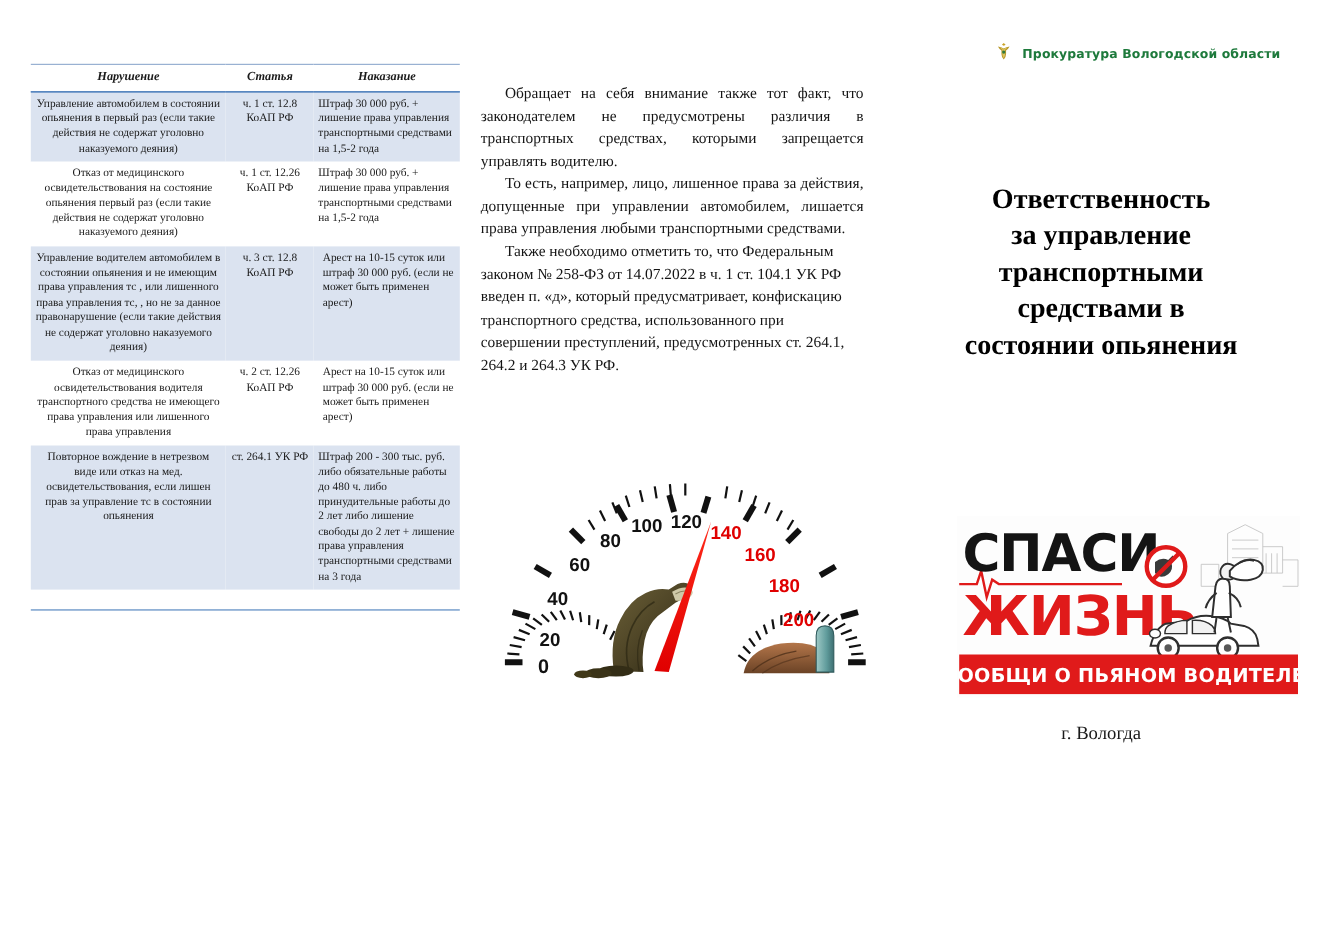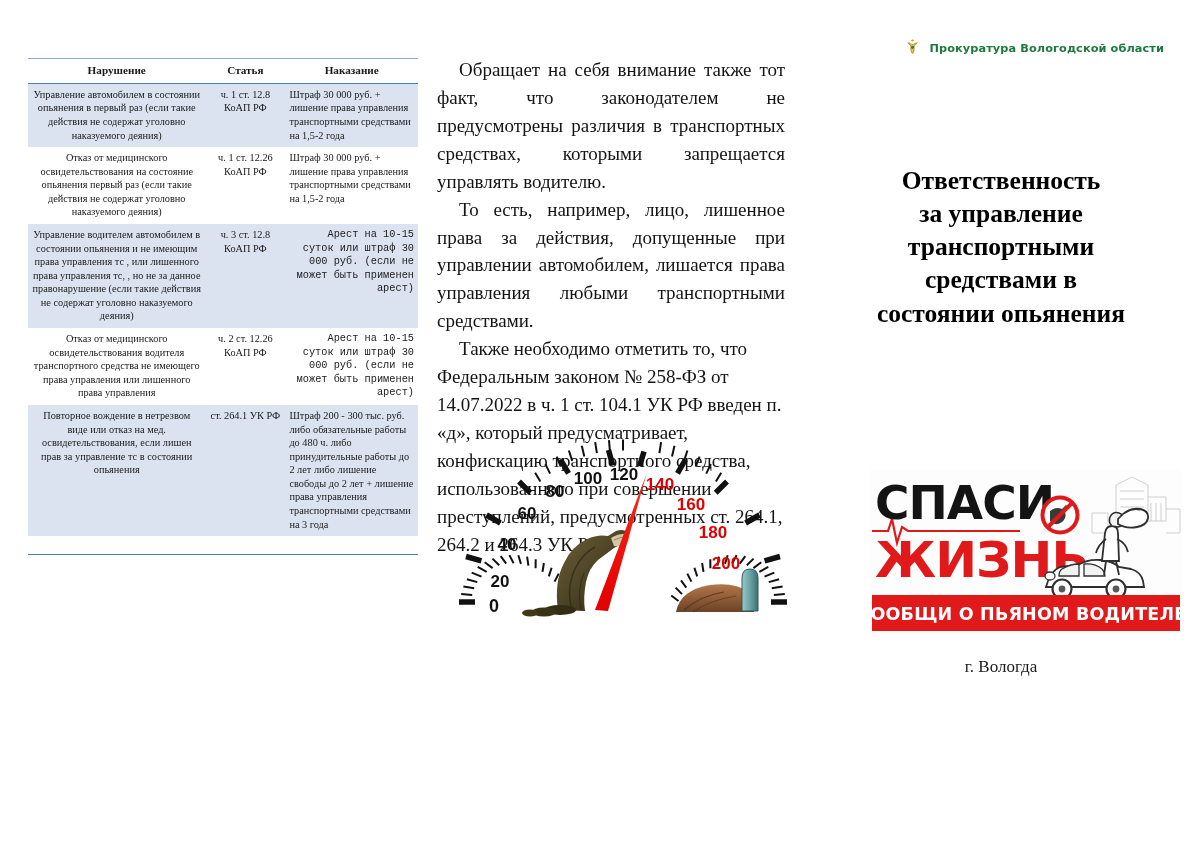--- a/index.html
+++ b/index.html
@@ -35,48 +35,49 @@
   table.penalty-table col.c3 { width: 34%; }
 
   table.penalty-table thead th {
     font-weight: bold;
     font-size: 11.2px;
     padding: 4px 2px 5px 2px;
     text-align: center;
     border-top: 1.6px solid #8ea9ce;
     border-bottom: 1.6px solid #4a7ebb;
     background: #ffffff;
+    font-style: italic;
   }
   table.penalty-table tbody td {
     padding: 4px 4px 5px 4px;
     vertical-align: top;
     border: 0;
   }
   tbody tr.shaded td { background: #dbe3f0; }
   tbody tr.plain  td { background: #ffffff; }
 
   td.col-violation { text-align: center; }
   td.col-article   { text-align: center; }
   td.col-penalty   { }
-  td.col-penalty.left-align { text-align: right; padding-left: 8px; font-family: Liberation Mono, monospace; }
+  td.col-penalty.left-align { text-align: left; padding-left: 8px; }
 
   #table-bottom-rule {
     margin-top: 18px;
     border-top: 1.5px solid #4a7ebb;
     width: 100%;
     height: 0;
   }
 
   
   #middle-panel {
     position: absolute;
     left: 437px;
-    top: 56px;
+    top: 76px;
     width: 348px;
-    font-size: 19px;
+    font-size: 14px;
     line-height: 1.47;
     text-align: justify;
     color: #141414;
   }
   #middle-panel p {
     margin: 0 0 0 0;
     text-indent: 22px;
     text-align: justify;
   }
   #middle-panel p.last { text-align: left; }

